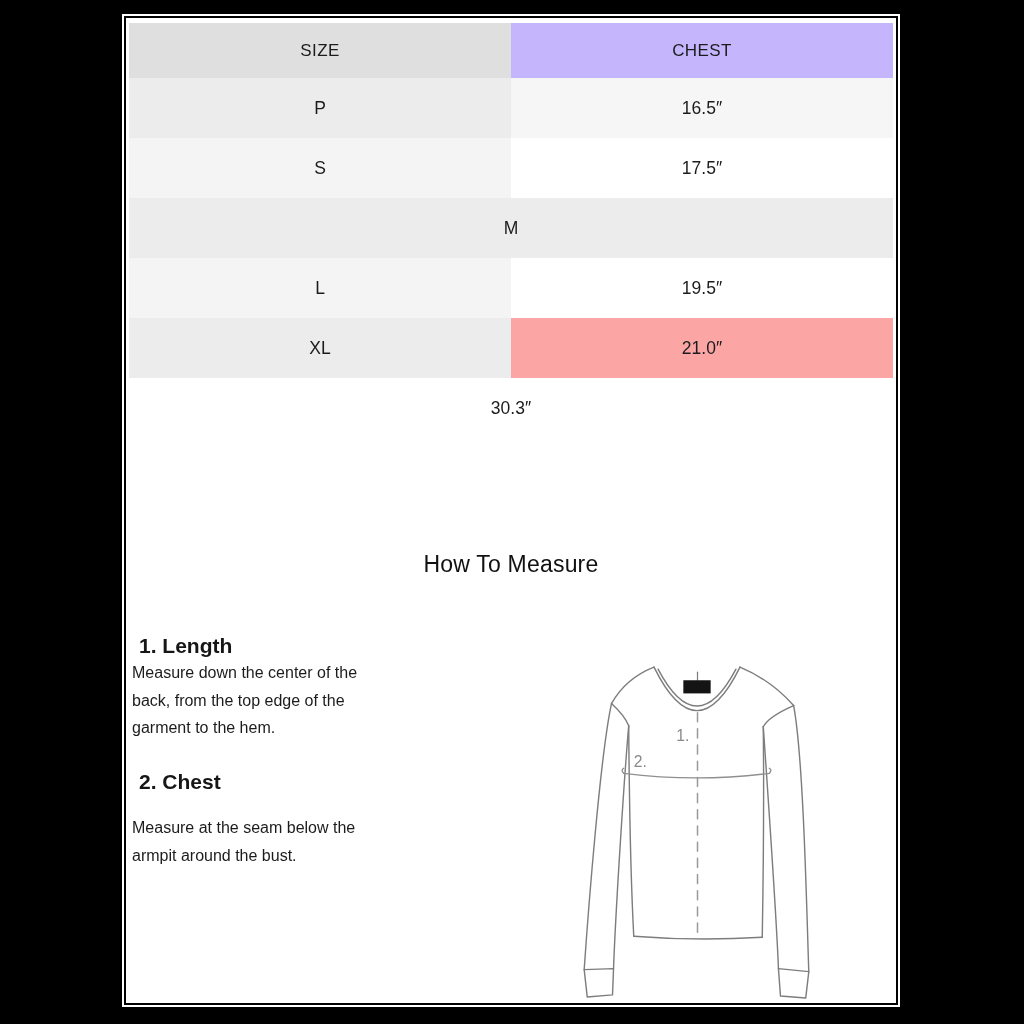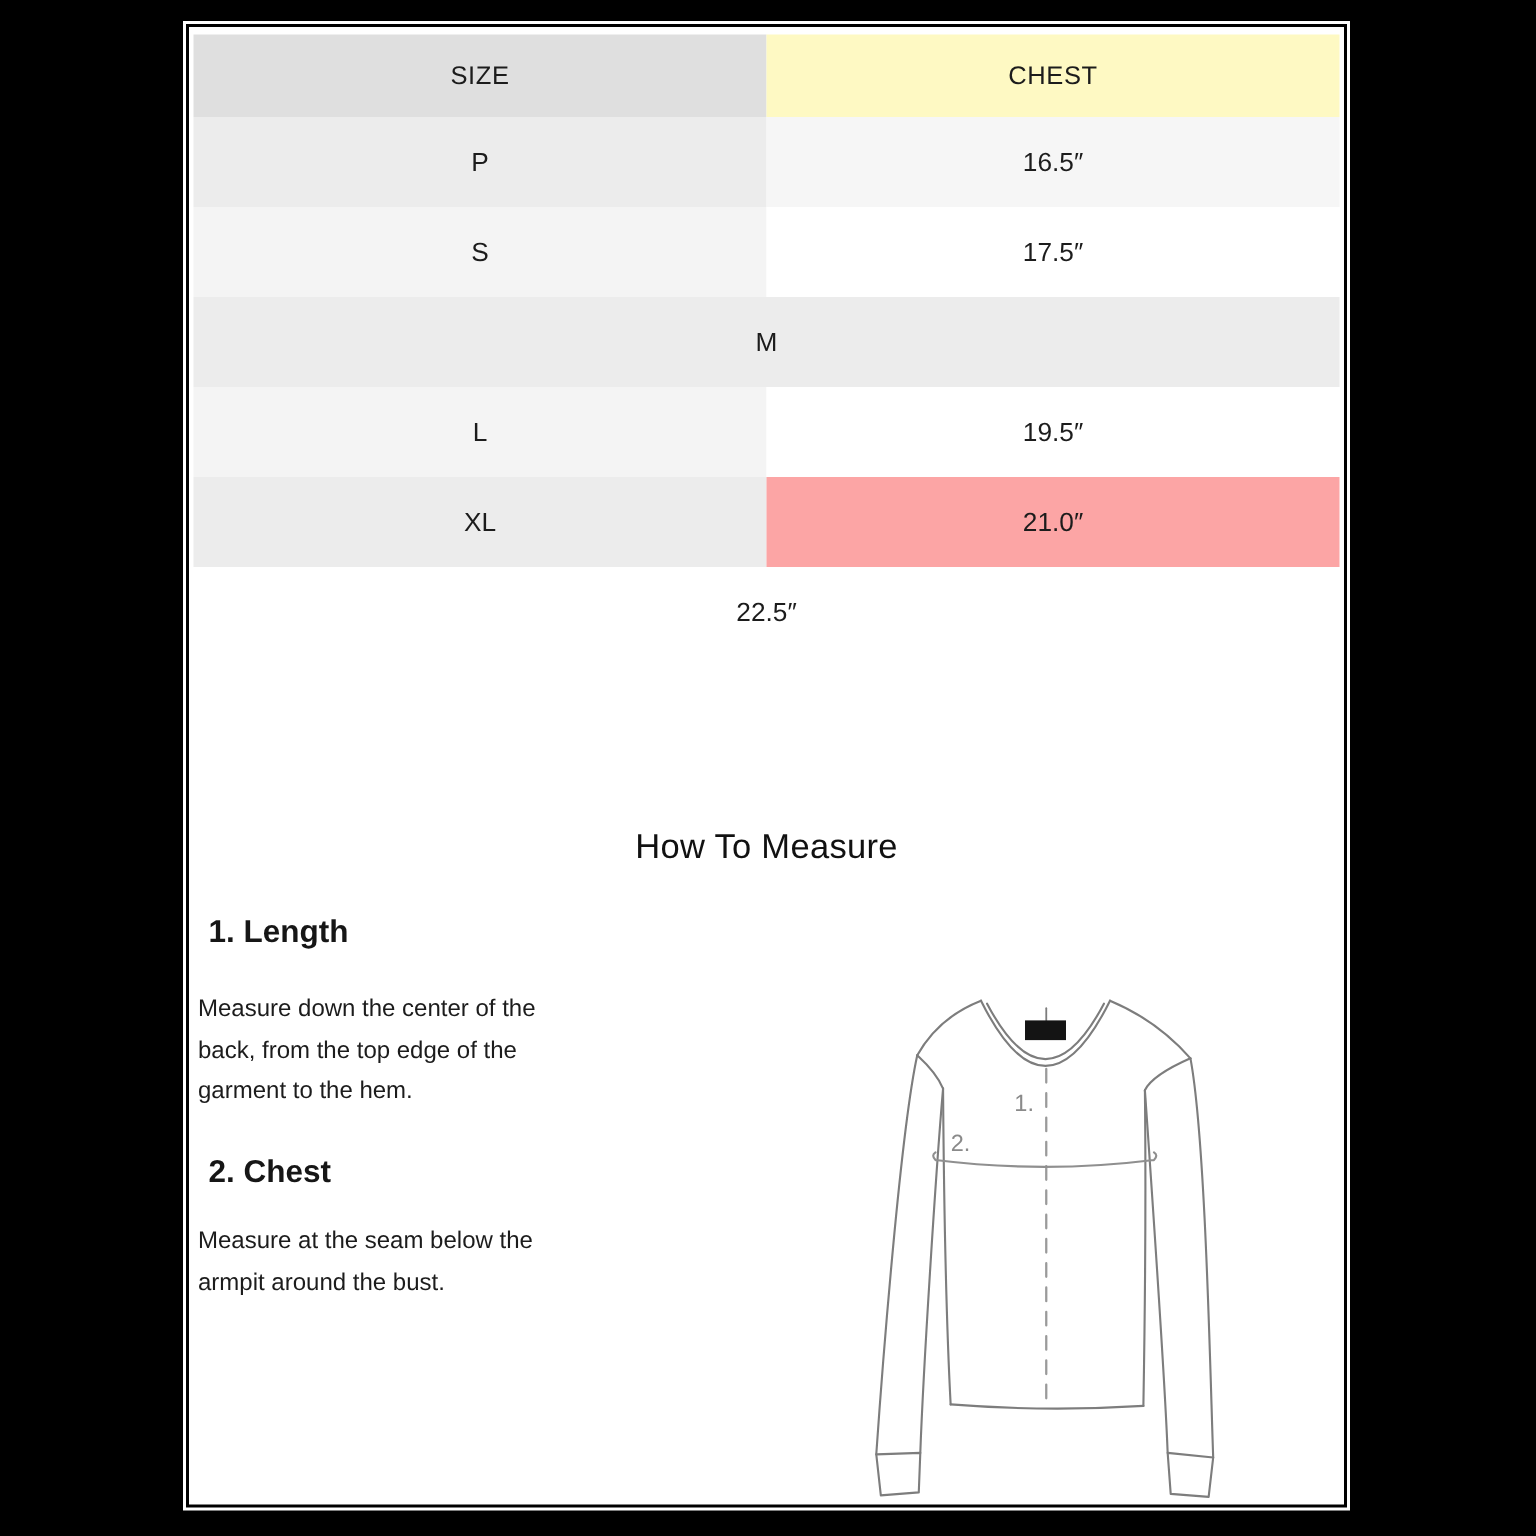--- a/index.html
+++ b/index.html
@@ -24,42 +24,42 @@
   .trow.data { height:60px; }
   
   .htm-title {
     position:absolute; top:533px; left:0; width:100%;
     text-align:center; font-size:23px; font-weight:400; color:#111;
     letter-spacing:0.2px;
   }
   .sec-heading {
     position:absolute; left:13px; font-size:21px; font-weight:700; color:#161616;
   }
-  .sec-heading.h1 { top:592px; }
+  .sec-heading.h1 { top:616px; }
   .sec-heading.h2 { top:752px; }
   .sec-body {
     position:absolute; left:6px; width:365px;
     font-size:16px; line-height:27.5px; color:#1c1c1c; white-space:pre-line;
   }
   .sec-body.b1 { top:641px; }
   .sec-body.b2 { top:796px; }
   
   .diagram { position:absolute; left:447px; top:640px; width:248px; height:344px; }
   .diagram svg { width:100%; height:100%; }
 </style>
 </head>
 <body>
 
 <div class="stage">
   <div class="panel">
 
     <div class="size-table">
       <div class="trow header">
         <div class="cell" style="background: rgb(223, 223, 223);">SIZE</div>
-        <div class="cell" style="background: #fef9c3;">CHEST</div>
+        <div class="cell" style="background: #c4b5fd;">CHEST</div>
       </div>
       <div id="size-rows">
           <div class="trow data">
             <div class="cell" style="background: rgb(236, 236, 236);">P</div>
             <div class="cell" style="background: rgb(246, 246, 246);">16.5″</div>
           </div>
           <div class="trow data">
             <div class="cell" style="background: rgb(244, 244, 244);">S</div>
             <div class="cell" style="background: rgb(255, 255, 255);">17.5″</div>
           </div>
@@ -68,21 +68,21 @@
           </div>
           <div class="trow data">
             <div class="cell" style="background: rgb(244, 244, 244);">L</div>
             <div class="cell" style="background: rgb(255, 255, 255);">19.5″</div>
           </div>
           <div class="trow data">
             <div class="cell" style="background: rgb(236, 236, 236);">XL</div>
             <div class="cell" style="background: #fca5a5;">21.0″</div>
           </div>
           <div class="trow data">
-            <div class="cell" style="background: rgb(255, 255, 255);">22.5″</div>
+            <div class="cell" style="background: rgb(255, 255, 255);">30.3″</div>
           </div>
         </div>
     </div>
 
     <div class="htm-title">How To Measure</div>
 
     <div class="sec-heading h1">1. Length</div>
     <div class="sec-body b1">Measure down the center of the
 back, from the top edge of the
 garment to the hem.</div>

